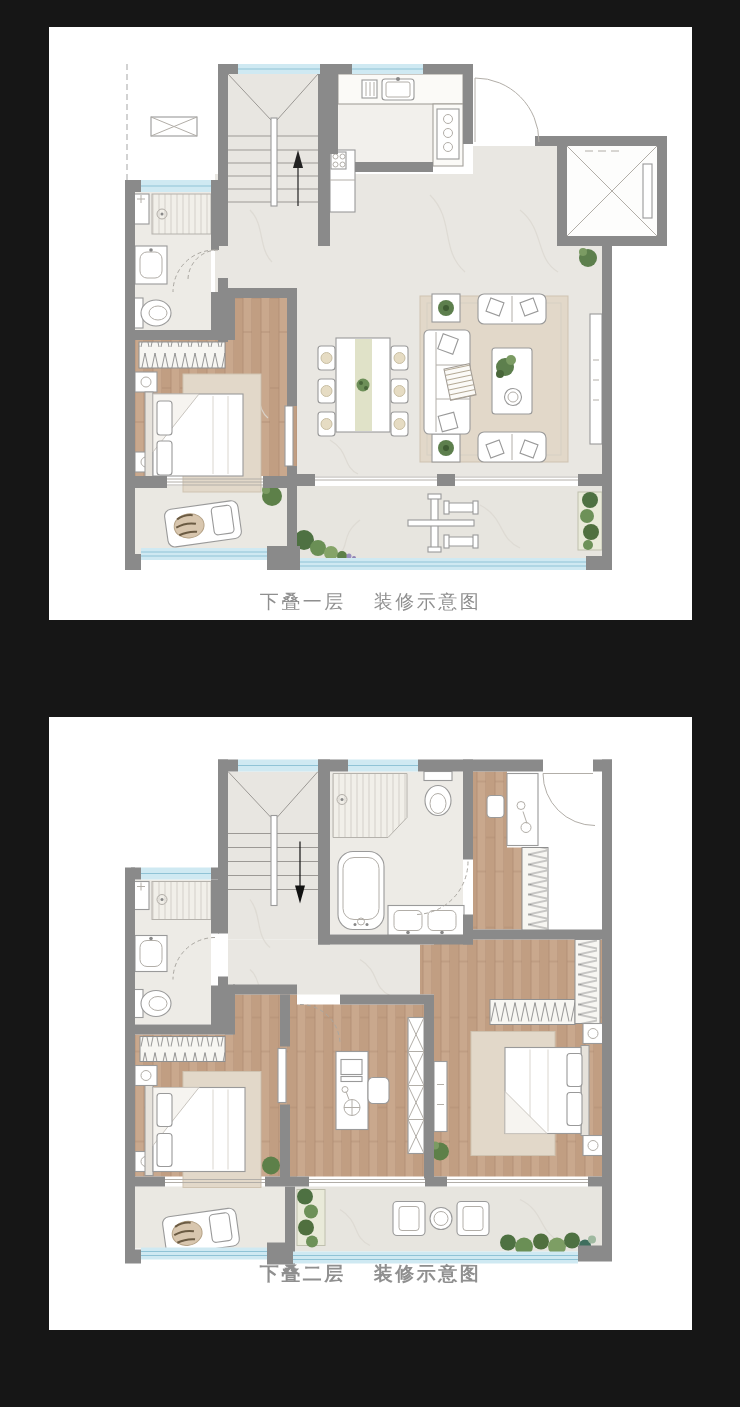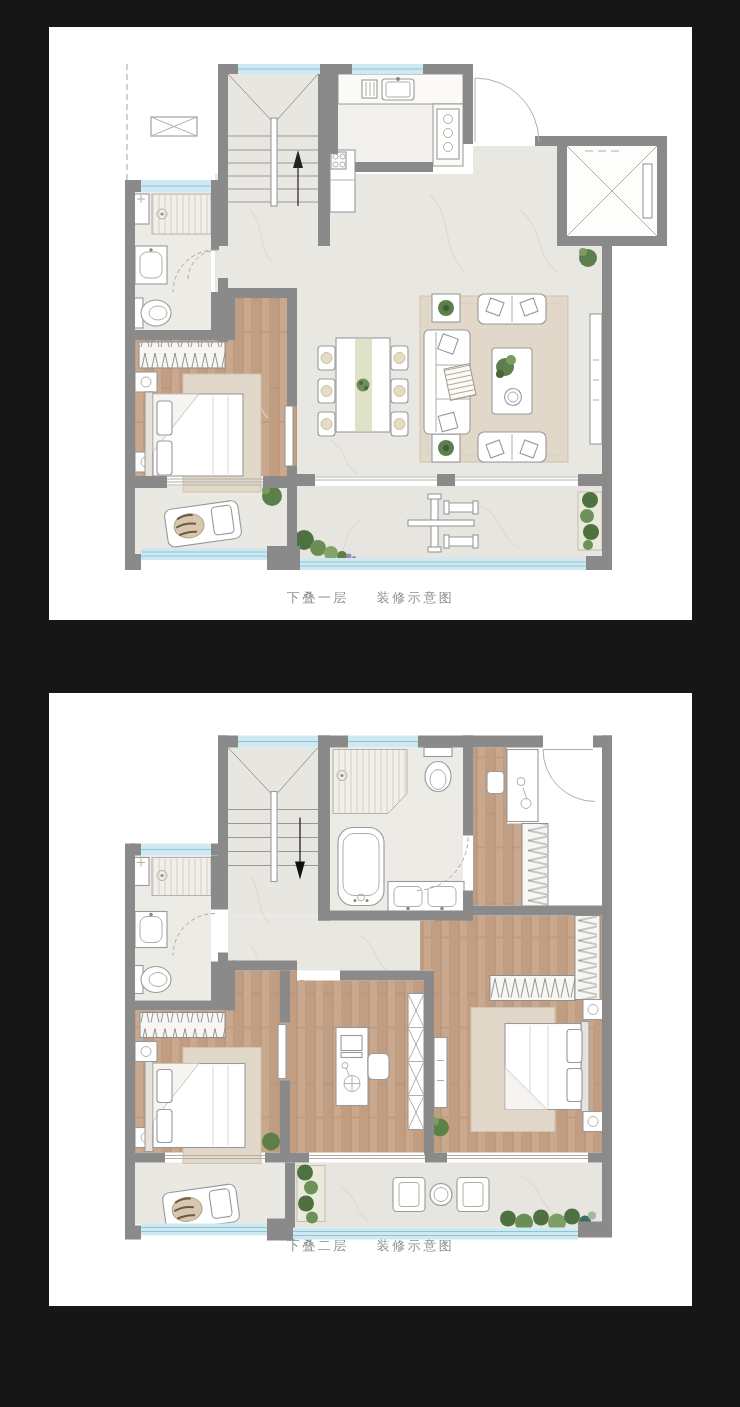--- a/index.html
+++ b/index.html
@@ -1,24 +1,24 @@
 <!DOCTYPE html>
 <html style="--screen_bg: #161616; --card_bg: #ffffff; --wall: #8a8a8a; --window_fill: #cfe9f2; --window_line: #8fc3d6; --caption: #8f8f8f; --nav_icon: #c9c9c9; --wood: #c9a88d; --marble: #e9e7e2; --plant_green: #5d8049;"><head>
 <meta charset="utf-8">
 <style>
   html,body{margin:0;padding:0;width:740px;height:1407px;overflow:hidden;
     background:var(--screen_bg,#161616);
     font-family:"DejaVu Sans",sans-serif;}
   .screen{position:relative;width:740px;height:1407px;background:var(--screen_bg,#161616);}
   .card{position:absolute;left:49px;width:643px;background:var(--card_bg,#ffffff);}
   .card1{top:27px;height:593px;}
-  .card2{top:693px;height:613px;}
+  .card2{top:717px;height:613px;font-weight:bold;}
   .plan-svg{position:absolute;left:0;top:0;width:100%;height:100%;display:block;}
   .caption{position:absolute;left:0;right:0;text-align:center;
-    color:var(--caption,#8f8f8f);font-size:13px;letter-spacing:2.5px;}
+    color:var(--caption,#8f8f8f);font-size:19px;letter-spacing:2.5px;}
   .caption .gap{margin-left:28px;}
   .cap1{top:562px;}
   .cap2{top:544px;}
   .navbar{position:absolute;left:0;top:1311px;width:740px;height:96px;}
   
   .w{fill:var(--wall,#8a8a8a);}
   .win{fill:var(--window_fill,#cfe9f2);}
   .winl{stroke:var(--window_line,#8fc3d6);stroke-width:1;fill:none;}
   .fw{fill:#ffffff;stroke:#9a9a9a;stroke-width:1.1;}
   .fw2{fill:#fbfaf7;stroke:#a5a19b;stroke-width:1.1;}

